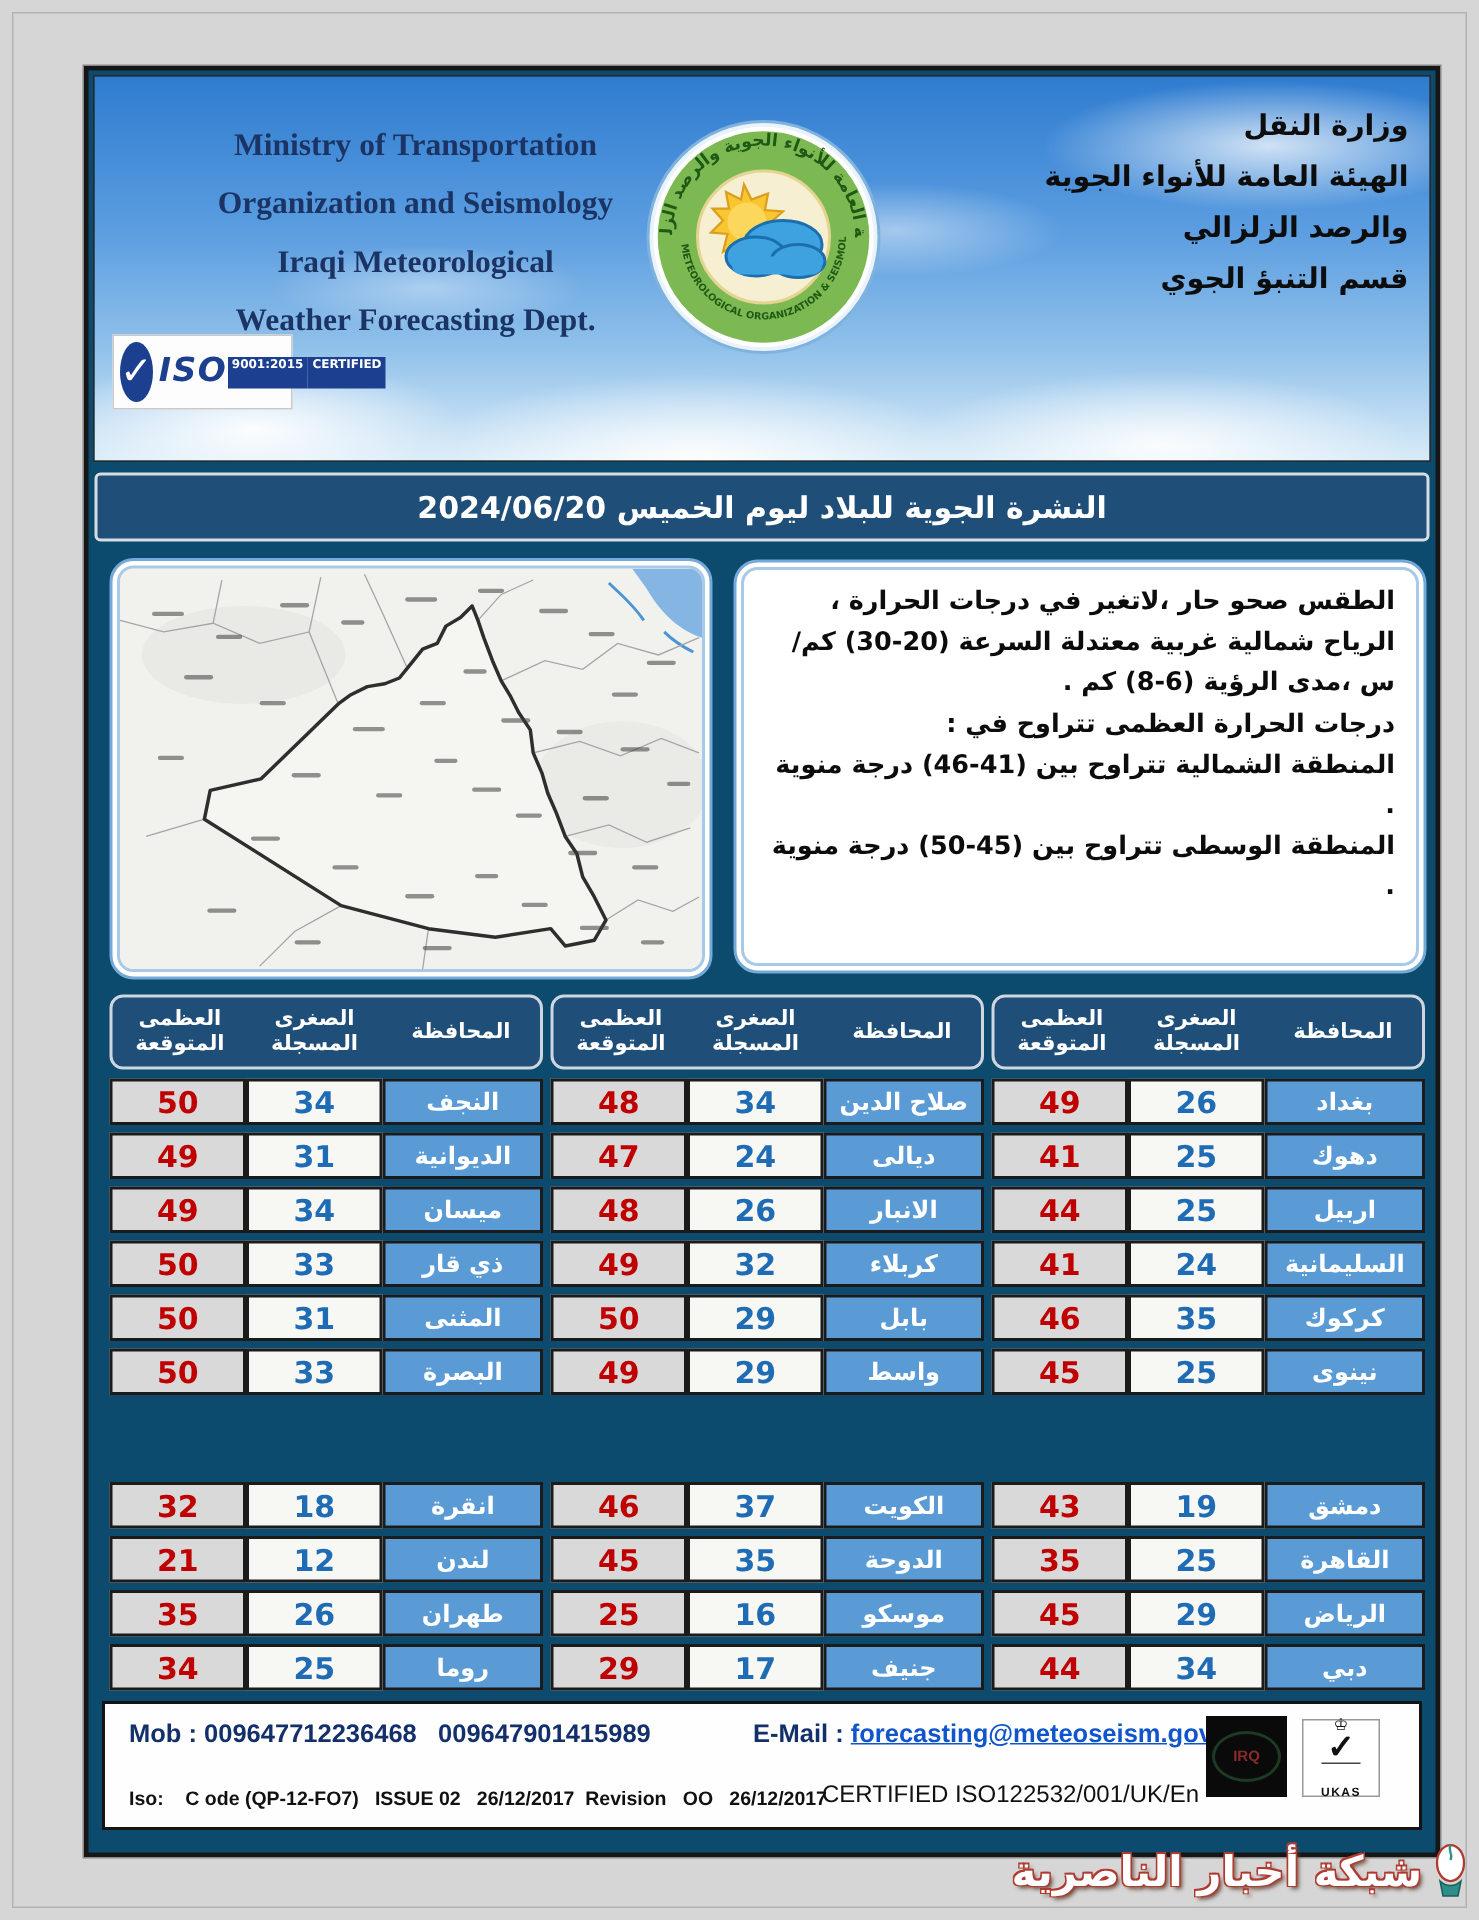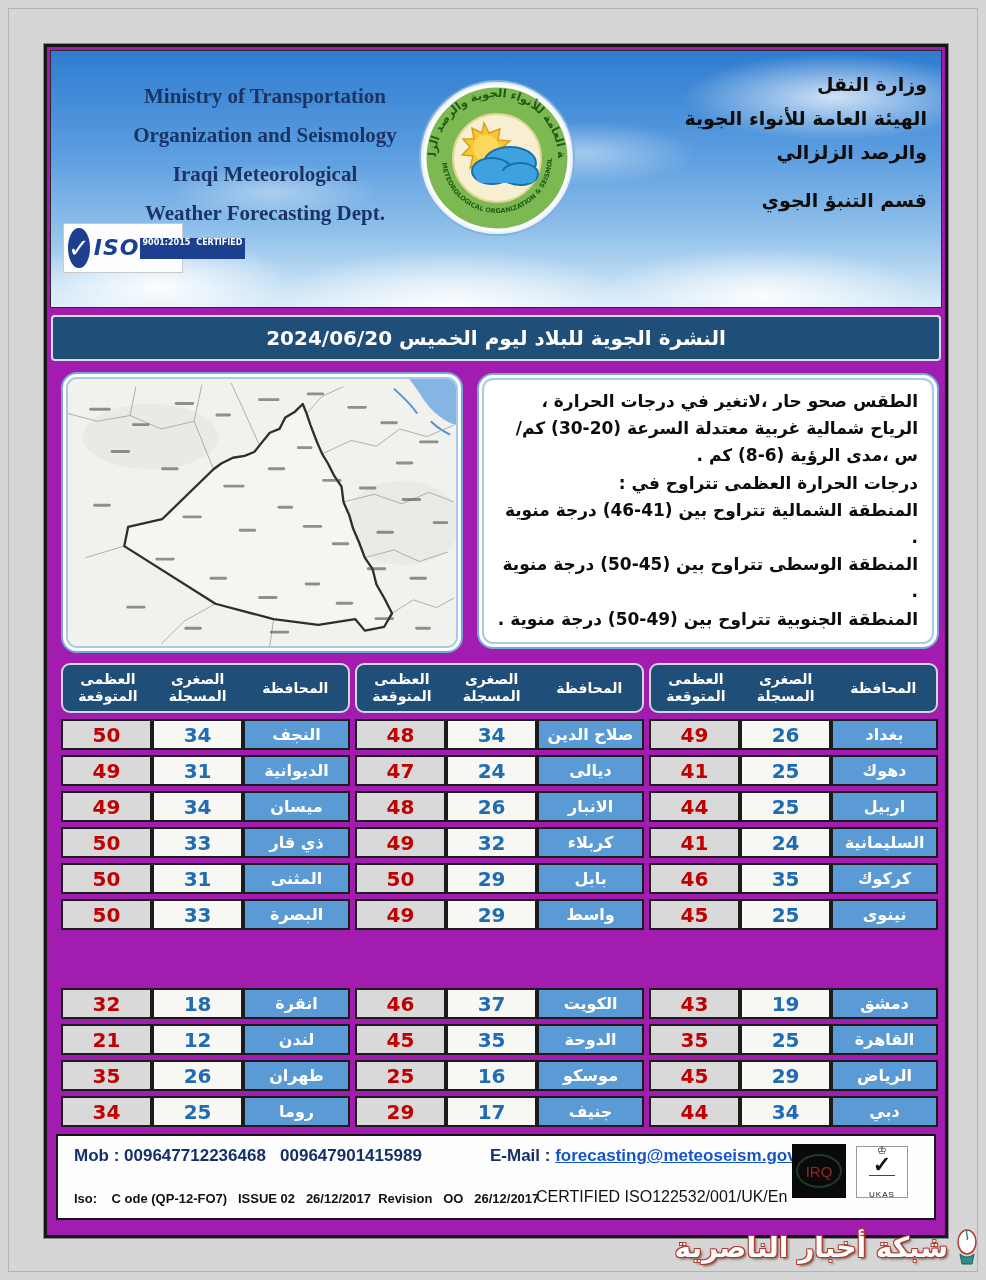--- a/index.html
+++ b/index.html
@@ -4,22 +4,22 @@
 <style>
   html,body{margin:0;padding:0;}
   body{
     width:986px;height:1280px;position:relative;overflow:hidden;
     background:#d6d6d6;
     font-family:"DejaVu Sans",sans-serif;
   }
   .pageframe{position:absolute;inset:8px;border:1px solid #b3b3b3;pointer-events:none;}
   
   .doc{
-    position:absolute;left:44px;top:44px;width:898px;height:1188px;
-    background:#a21caf;border:3px solid #161616;box-shadow:0 0 0 1px #888;
+    position:absolute;left:56px;top:44px;width:898px;height:1188px;
+    background:#0c4a6e;border:3px solid #161616;box-shadow:0 0 0 1px #888;
   }
   
   .sky{
     position:absolute;left:3px;top:3px;right:3px;height:256px;border:1px solid #2a2a2a;
     background:
       radial-gradient(ellipse 200px 70px at 12% 92%, rgba(255,255,255,.95), rgba(255,255,255,0) 70%),
       radial-gradient(ellipse 260px 80px at 45% 100%, rgba(255,255,255,.95), rgba(255,255,255,0) 72%),
       radial-gradient(ellipse 240px 70px at 80% 96%, rgba(255,255,255,.9), rgba(255,255,255,0) 70%),
       radial-gradient(ellipse 210px 60px at 88% 18%, rgba(255,255,255,.75), rgba(255,255,255,0) 72%),
       radial-gradient(ellipse 160px 45px at 60% 40%, rgba(255,255,255,.45), rgba(255,255,255,0) 70%),
@@ -28,21 +28,21 @@
   }
   .org-en{
     position:absolute;left:28px;top:26px;width:372px;text-align:center;
     font-family:"Liberation Serif",serif;font-weight:bold;font-size:21px;color:#1b3464;
     line-height:39px;
   }
   .org-ar{
     position:absolute;right:14px;top:16px;width:300px;text-align:right;direction:rtl;
     font-weight:bold;font-size:19px;color:#0d0d0d;line-height:34px;
   }
-  .org-ar .dept{margin-top:14px;}
+  .org-ar .dept{}
   .logo-wrap{position:absolute;left:367px;top:28px;width:158px;height:158px;}
   
   .isobadge{
     position:absolute;left:12px;bottom:34px;width:120px;height:50px;background:#fdfdfd;
     display:flex;align-items:center;gap:4px;padding:2px 4px;box-sizing:border-box;
     border:1px solid #c9c9c9;
   }
   .isobadge .mark{
     width:40px;height:40px;border-radius:50%;background:#1d3f8f;color:#fff;
     display:flex;align-items:center;justify-content:center;font-size:26px;font-weight:bold;
@@ -107,29 +107,29 @@
   .emailline{position:absolute;left:432px;top:10px;font-size:17px;font-weight:bold;color:#14306b;}
   .emailline a{color:#1155cc;text-decoration:underline;}
   .isoline{position:absolute;left:16px;bottom:12px;font-size:13px;font-weight:bold;color:#111;}
   .certified{position:absolute;left:478px;bottom:12px;font-size:16px;color:#111;font-family:"Liberation Sans",sans-serif;}
   .blacklogo{
     position:absolute;right:88px;top:8px;width:54px;height:54px;background:#0a0a0a;
     display:flex;align-items:center;justify-content:center;
   }
   .blacklogo .oval{
     width:42px;height:30px;border:2px solid #1d3a22;border-radius:50%;
-    display:flex;align-items:center;justify-content:center;color:#8a2b2b;font-size:15px;font-weight:normal;
+    display:flex;align-items:center;justify-content:center;color:#8a2b2b;font-size:10px;font-weight:bold;
   }
   .ukaslogo{
     position:absolute;right:26px;top:10px;width:50px;height:50px;background:#fff;border:1px solid #999;
     display:flex;flex-direction:column;align-items:center;justify-content:center;line-height:1;color:#111;
   }
   .ukaslogo .crown{font-size:11px;}
   .ukaslogo .check{font-size:22px;font-weight:bold;margin:-2px 0;}
-  .ukaslogo .name{font-size:8px;font-weight:normal;letter-spacing:1px;border-top:1px solid #444;margin-top:1px;padding-top:15px;}
+  .ukaslogo .name{font-size:8px;font-weight:bold;letter-spacing:1px;border-top:1px solid #444;margin-top:1px;padding-top:15px;}
   
   .watermark{
     position:absolute;right:6px;top:1228px;display:flex;align-items:center;gap:6px;direction:ltr;
   }
   .watermark .wm-text{
     font-weight:bold;font-size:28px;color:#fff;direction:rtl;
     text-shadow:-1px -1px 0 #b03a30, 1px -1px 0 #b03a30, -1px 1px 0 #b03a30, 1px 1px 0 #b03a30, 2px 2px 3px #6b4a3a;
   }
 </style>
 </head>
@@ -279,21 +279,20 @@
         </svg>
       </div>
     </div>
 
     <div class="roundbox forecastbox">
       <div class="inner forecast-text">
         <p>الطقس  صحو حار ،لاتغير في درجات الحرارة ، الرياح شمالية غربية معتدلة السرعة (20-30) كم/س   ،مدى الرؤية (6-8) كم .</p>
         <p>درجات الحرارة العظمى تتراوح في :</p>
         <p>المنطقة الشمالية تتراوح بين (41-46) درجة منوية .</p>
         <p>المنطقة الوسطى تتراوح بين (45-50) درجة منوية .</p>
-        <p>المنطقة الجنوبية تتراوح بين (49-50) درجة منوية .</p>
       </div>
     </div>
   </div>
 
   <div class="tables govtables">
 
     <div class="tgroup">
       <div class="thead">
         <div class="th th-gov">المحافظة</div>
         <div class="th th-min">

